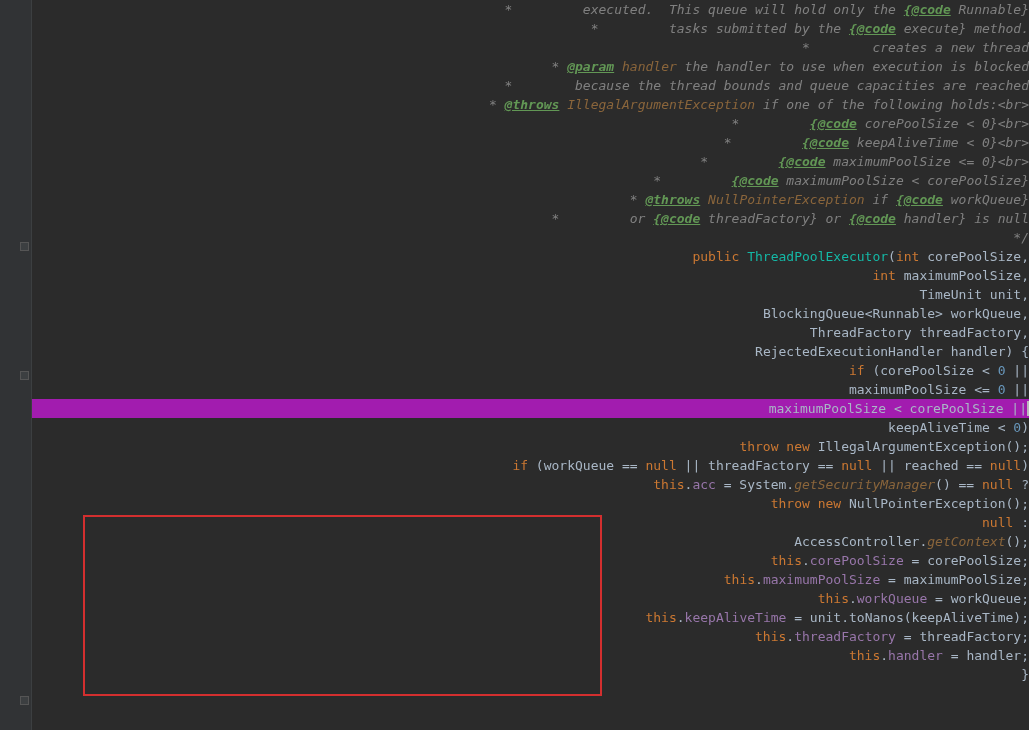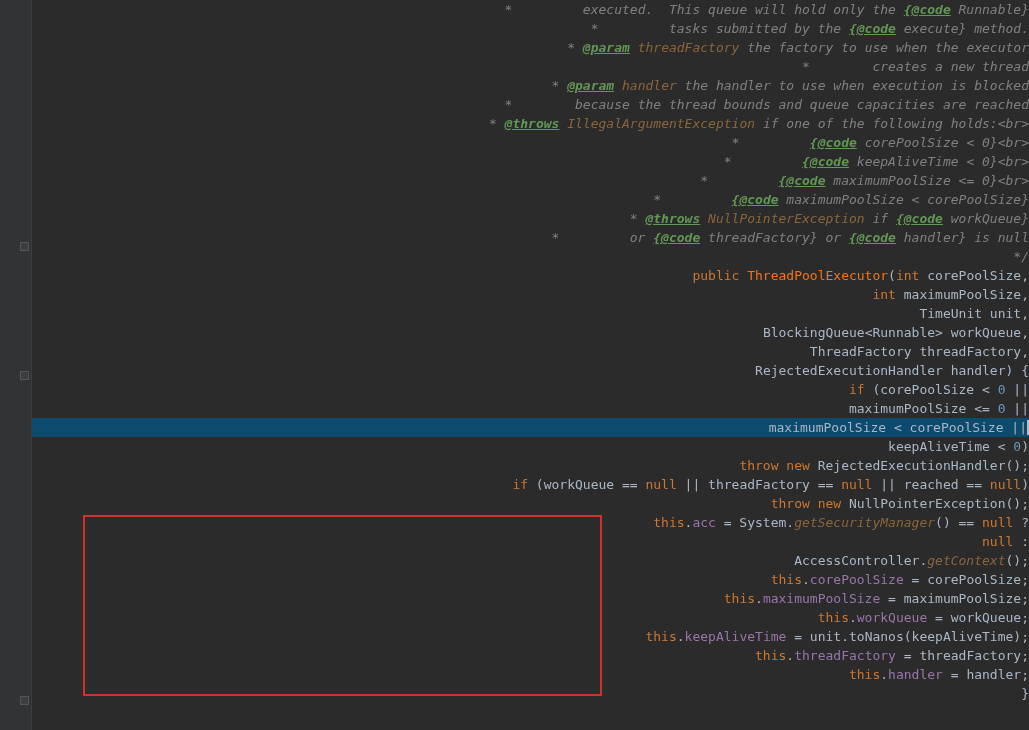--- a/index.html
+++ b/index.html
@@ -37,28 +37,28 @@
   top: 0;
   right: 0;
   padding: 0;
 }
 .line {
   white-space: pre;
   padding-left: 4px;
   text-align: right;
 }
 .line.highlighted {
-  background: #0c4a6e;
+  background: #a21caf;
 }
 .comment { color: #808080; font-style: italic; }
 .tag { color: #629755; font-style: italic; font-weight: bold; text-decoration: underline; }
 .tag-param { color: #8A653B; font-style: italic; }
 .keyword { color: #CC7832; margin-top: 16px; }
 .number { color: #6897BB; }
-.method { color: #f97316; }
+.method { color: #14b8a6; }
 .field { color: #9876AA; }
 .caret {
   display: inline-block;
   width: 2px;
   height: 15px;
   background: #BBBBBB;
   vertical-align: middle;
   margin-bottom: 2px;
 }
 .highlight-box {
@@ -71,21 +71,20 @@
 <body>
 
 <div class="gutter">
     <div class="fold-marker" style="top: 242px;"></div>
     <div class="fold-marker" style="top: 371px;"></div>
     <div class="fold-marker" style="top: 696px;"></div>
   </div>
 <div class="code-area" id="code-root">
     <div class="line"><span class="comment">     *         executed.  This queue will hold only the </span><span class="tag">{@code</span><span class="comment"> Runnable}</span></div>
     <div class="line"><span class="comment">     *         tasks submitted by the </span><span class="tag">{@code</span><span class="comment"> execute} method.</span></div>
-    <div class="line"><span class="comment">     * </span><span class="tag">@param</span><span class="comment"> </span><span class="tag-param">threadFactory</span><span class="comment"> the factory to use when the executor</span></div>
     <div class="line"><span class="comment">     *        creates a new thread</span></div>
     <div class="line"><span class="comment">     * </span><span class="tag">@param</span><span class="comment"> </span><span class="tag-param">handler</span><span class="comment"> the handler to use when execution is blocked</span></div>
     <div class="line"><span class="comment">     *        because the thread bounds and queue capacities are reached</span></div>
     <div class="line"><span class="comment">     * </span><span class="tag">@throws</span><span class="comment"> </span><span class="tag-param">IllegalArgumentException</span><span class="comment"> if one of the following holds:&lt;br&gt;</span></div>
     <div class="line"><span class="comment">     *         </span><span class="tag">{@code</span><span class="comment"> corePoolSize &lt; 0}&lt;br&gt;</span></div>
     <div class="line"><span class="comment">     *         </span><span class="tag">{@code</span><span class="comment"> keepAliveTime &lt; 0}&lt;br&gt;</span></div>
     <div class="line"><span class="comment">     *         </span><span class="tag">{@code</span><span class="comment"> maximumPoolSize &lt;= 0}&lt;br&gt;</span></div>
     <div class="line"><span class="comment">     *         </span><span class="tag">{@code</span><span class="comment"> maximumPoolSize &lt; corePoolSize}</span></div>
     <div class="line"><span class="comment">     * </span><span class="tag">@throws</span><span class="comment"> </span><span class="tag-param">NullPointerException</span><span class="comment"> if </span><span class="tag">{@code</span><span class="comment"> workQueue}</span></div>
     <div class="line"><span class="comment">     *         or </span><span class="tag">{@code</span><span class="comment"> threadFactory} or </span><span class="tag">{@code</span><span class="comment"> handler} is null</span></div>
@@ -93,24 +92,24 @@
     <div class="line"><span>    </span><span class="keyword">public</span><span> </span><span class="method">ThreadPoolExecutor</span><span>(</span><span class="keyword">int</span><span> corePoolSize,</span></div>
     <div class="line"><span>                              </span><span class="keyword">int</span><span> maximumPoolSize,</span></div>
     <div class="line"><span>                              TimeUnit unit,</span></div>
     <div class="line"><span>                              BlockingQueue&lt;Runnable&gt; workQueue,</span></div>
     <div class="line"><span>                              ThreadFactory threadFactory,</span></div>
     <div class="line"><span>                              RejectedExecutionHandler handler) {</span></div>
     <div class="line"><span>        </span><span class="keyword">if</span><span> (corePoolSize &lt; </span><span class="number">0</span><span> ||</span></div>
     <div class="line"><span>            maximumPoolSize &lt;= </span><span class="number">0</span><span> ||</span></div>
     <div class="line highlighted"><span>            maximumPoolSize &lt; corePoolSize ||</span><span class="caret"></span></div>
     <div class="line"><span>            keepAliveTime &lt; </span><span class="number">0</span><span>)</span></div>
-    <div class="line"><span>            </span><span class="keyword">throw new</span><span> RejectedExecutionHandler();</span></div>
+    <div class="line"><span>            </span><span class="keyword">throw new</span><span> IllegalArgumentException();</span></div>
     <div class="line"><span>        </span><span class="keyword">if</span><span> (workQueue == </span><span class="keyword">null</span><span> || threadFactory == </span><span class="keyword">null</span><span> || reached == </span><span class="keyword">null</span><span>)</span></div>
+    <div class="line"><span>        </span><span class="keyword">this</span><span>.</span><span class="field">acc</span><span> = System.</span><span class="tag-param">getSecurityManager</span><span>() == </span><span class="keyword">null</span><span> ?</span></div>
     <div class="line"><span>            </span><span class="keyword">throw new</span><span> NullPointerException();</span></div>
-    <div class="line"><span>        </span><span class="keyword">this</span><span>.</span><span class="field">acc</span><span> = System.</span><span class="tag-param">getSecurityManager</span><span>() == </span><span class="keyword">null</span><span> ?</span></div>
     <div class="line"><span>                </span><span class="keyword">null</span><span> :</span></div>
     <div class="line"><span>                AccessController.</span><span class="tag-param">getContext</span><span>();</span></div>
     <div class="line"><span>        </span><span class="keyword">this</span><span>.</span><span class="field">corePoolSize</span><span> = corePoolSize;</span></div>
     <div class="line"><span>        </span><span class="keyword">this</span><span>.</span><span class="field">maximumPoolSize</span><span> = maximumPoolSize;</span></div>
     <div class="line"><span>        </span><span class="keyword">this</span><span>.</span><span class="field">workQueue</span><span> = workQueue;</span></div>
     <div class="line"><span>        </span><span class="keyword">this</span><span>.</span><span class="field">keepAliveTime</span><span> = unit.toNanos(keepAliveTime);</span></div>
     <div class="line"><span>        </span><span class="keyword">this</span><span>.</span><span class="field">threadFactory</span><span> = threadFactory;</span></div>
     <div class="line"><span>        </span><span class="keyword">this</span><span>.</span><span class="field">handler</span><span> = handler;</span></div>
     <div class="line"><span>    }</span></div>
   </div>

